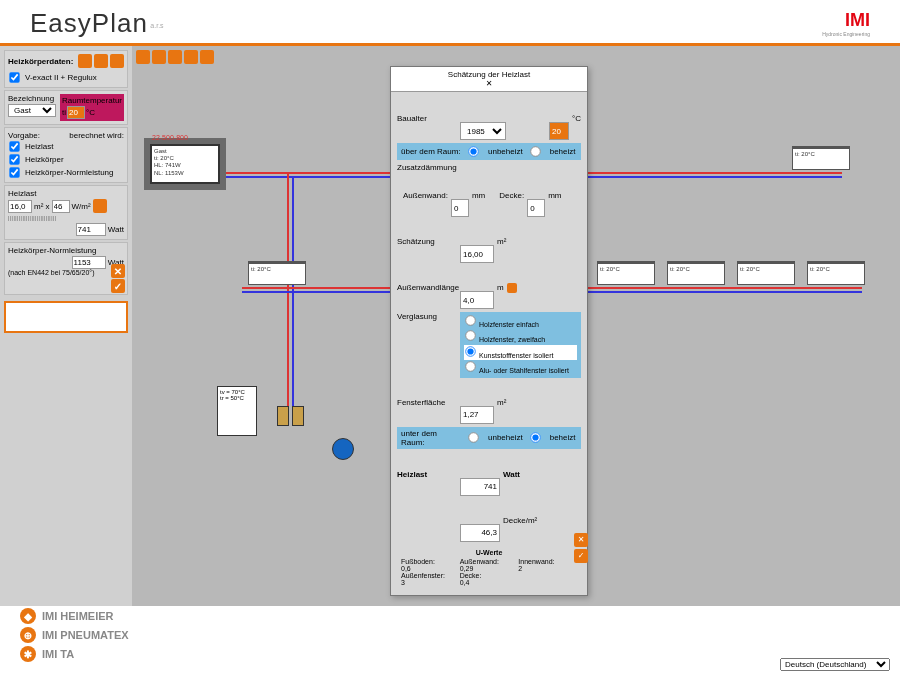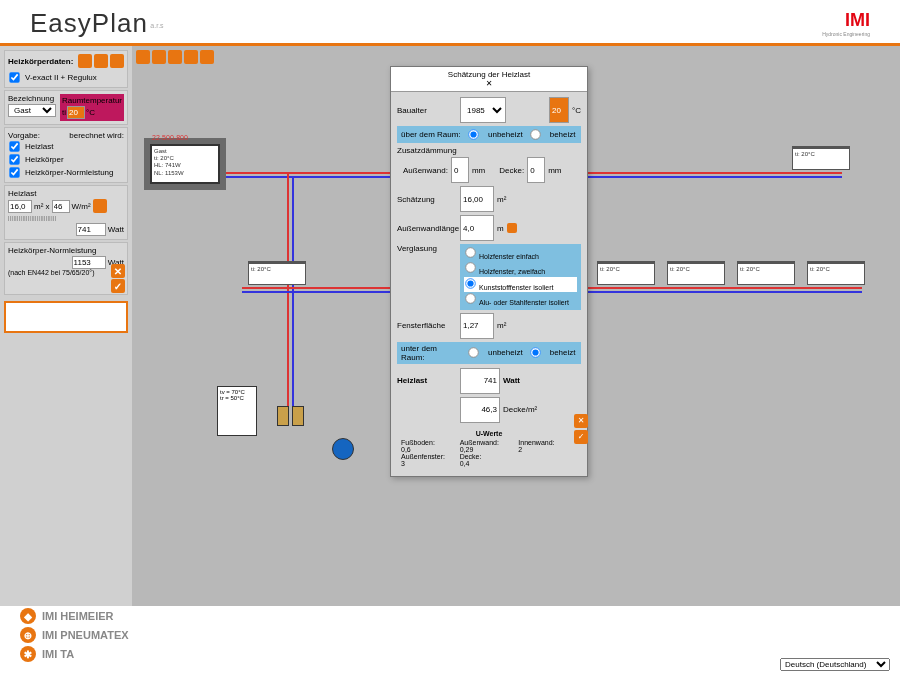--- a/index.html
+++ b/index.html
@@ -138,21 +138,21 @@
     background: #fff;
     padding: 3px 5px;
     display: flex; justify-content: space-between; align-items: center;
     border-bottom: 1px solid #999;
     flex-direction: column;
   }
   .dialog-body { padding: 5px 6px; }
   .dialog .row { display: flex; align-items: center; gap: 3px; margin-bottom: 3px; }
   .dialog .row .lbl { width: 60px; }
   .dialog input[type="text"], .dialog select {
-    font-size: 8px; border: 1px solid #999; background:#fff; height:26px; padding: 0 2px;
+    font-size: 8px; border: 1px solid #999; background:#fff; height:18px; padding: 0 2px; margin-top: 25px;
   }
   .radio-bar {
     background: #7fbfe0;
     padding: 2px 4px;
     margin: 3px 0;
     display: flex; align-items: center; gap: 6px;
   }
   .radio-bar .lbl2 { width: 60px; display:inline-block; }
   .verglasung {
     background: #7fbfe0;

